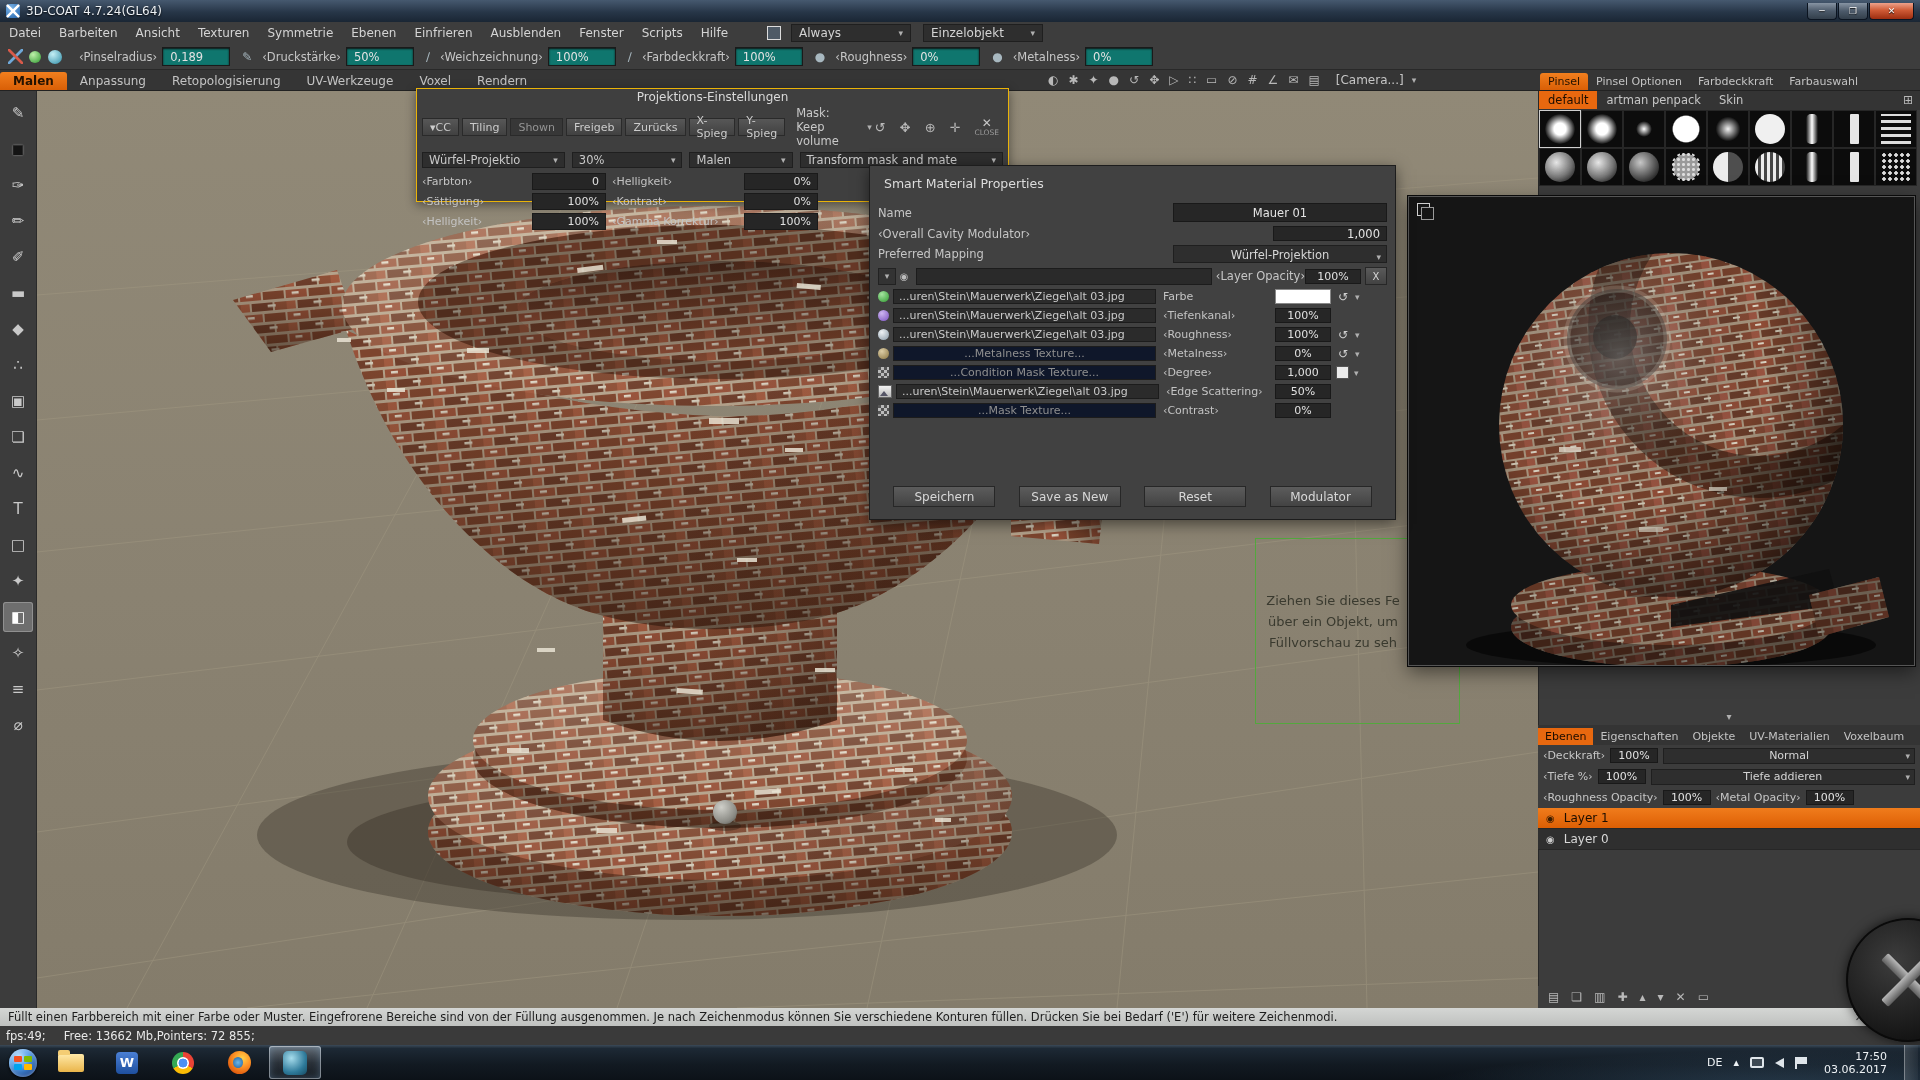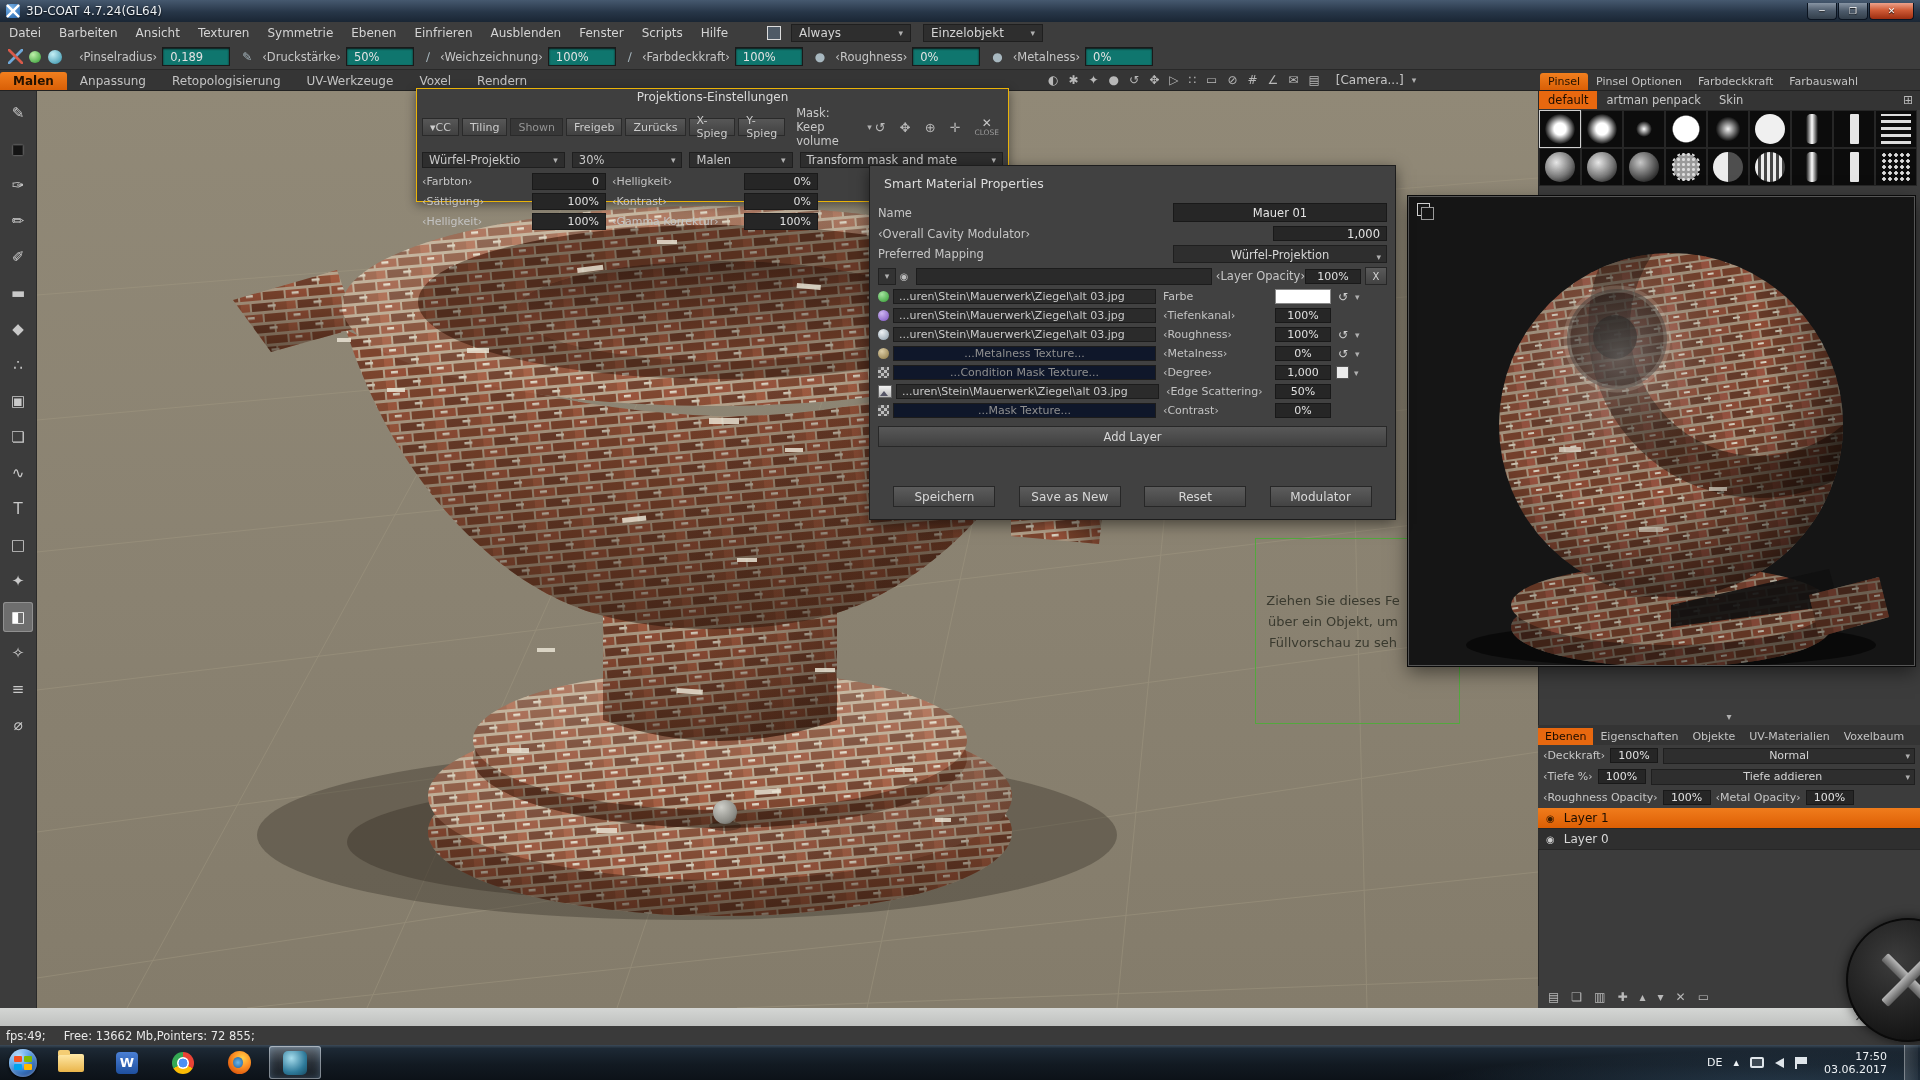--- a/index.html
+++ b/index.html
@@ -614,21 +614,20 @@
         </span>
     </div>
     <div class="tex-row">
       <span class="checker"></span>
       <span class="tex-path ghost">...Mask Texture...</span>
       <span class="tex-label">‹Contrast›</span>
       <span class="tex-tail">
           <span class="tex-val">0%</span>
         </span>
     </div>
-    <div class="addlayer">Add Layer</div>
     <div class="smp-btns">
       <span class="smp-btn">Speichern</span>
       <span class="smp-btn">Save as New</span>
       <span class="smp-btn">Reset</span>
       <span class="smp-btn">Modulator</span>
     </div>
   </div>
 
   <div class="dock">
     <div class="btabs">
@@ -792,20 +791,21 @@
     <span>✚</span>
     <span>▴</span>
     <span>▾</span>
     <span>✕</span>
     <span>▭</span>
   </div>
 
   <div class="biglogo"></div>
 
   <div class="statusbar">
+    <span>Füllt einen Farbbereich mit einer Farbe oder Muster. Eingefrorene Bereiche sind von der Füllung ausgenommen. Je nach Zeichenmodus können Sie verschiedene Konturen füllen. Drücken Sie bei Bedarf ('E') für weitere Zeichenmodi.</span>
     <span class="status-x">✕</span>
   </div>
   <div class="statsbar">
     <span>fps:49;</span>
     <span>Free: 13662 Mb,Pointers: 72 855;</span>
   </div>
 
   <div class="taskbar">
     <div class="tb-glow"></div>
     <div class="start">

